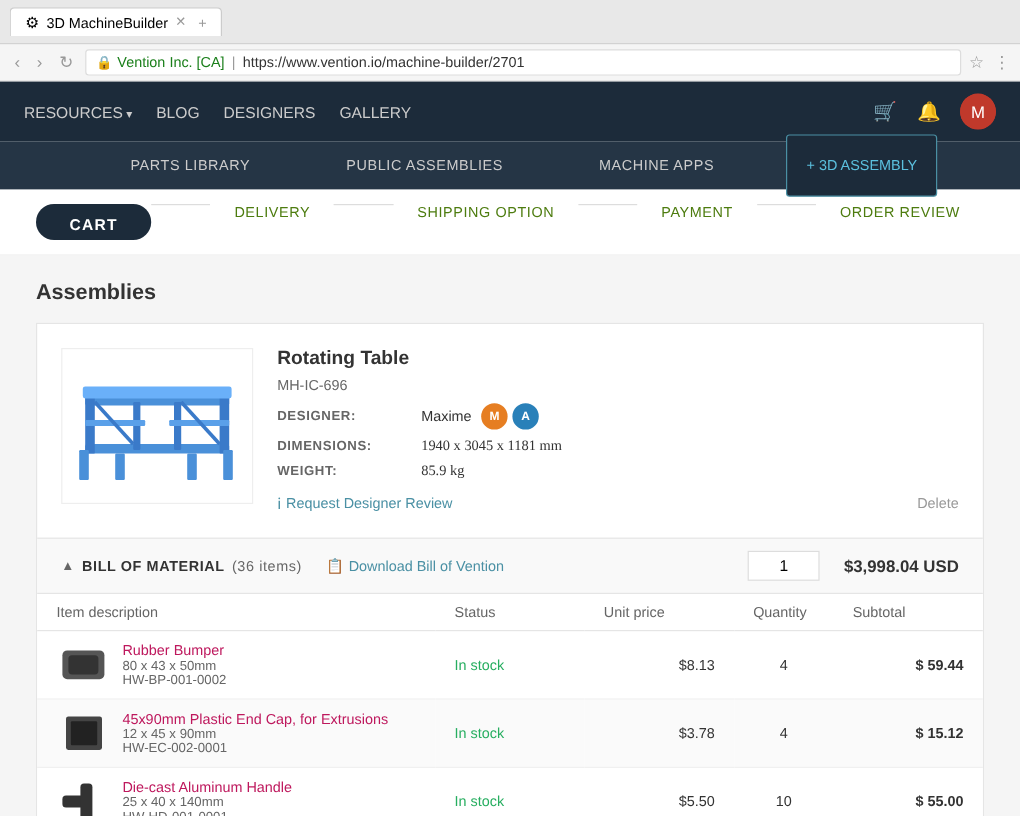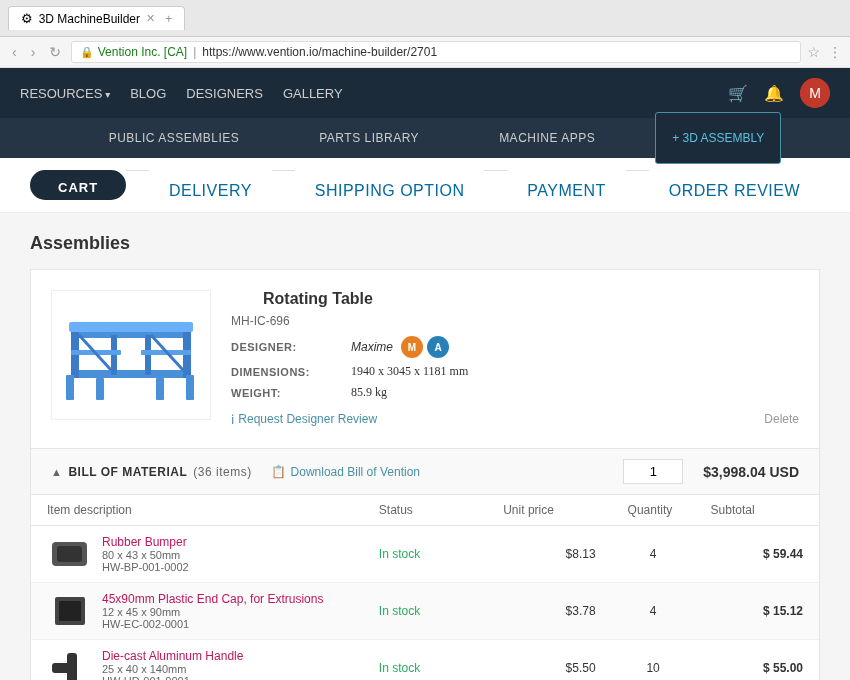--- a/index.html
+++ b/index.html
@@ -158,26 +158,25 @@
       border-radius: 25px;
       cursor: pointer;
       letter-spacing: 1px;
     }
     .step-divider {
       flex: 1;
       height: 1px;
       background: #ddd;
     }
     .step-label {
-      color: #0369a1;
-      font-size: 16px;
+      color: #4d7c0f;
+      font-size: 12px;
       padding: 0 20px;
       letter-spacing: 0.5px;
       text-transform: uppercase;
-      margin-top: 12px;
     }
 
     
     .content {
       padding: 20px 30px;
       background: #f5f5f5;
     }
     .assemblies-title {
       font-size: 18px;
       font-weight: bold;
@@ -206,42 +205,41 @@
       border: 1px solid #eee;
       flex-shrink: 0;
     }
     .product-image svg { width: 140px; height: 110px; }
     .product-details { flex: 1; }
     .product-name {
       font-size: 16px;
       font-weight: bold;
       color: #333;
       margin-bottom: 6px;
-      margin-left: 32px;
     }
     .product-sku {
       font-size: 12px;
       color: #666;
       margin-bottom: 8px;
     }
     .product-info-row {
       display: flex;
       align-items: center;
       margin-bottom: 6px;
       font-size: 12px;
     }
     .info-label {
       color: #666;
       width: 120px;
       font-weight: bold;
       font-size: 11px;
       letter-spacing: 0.5px;
     }
     .info-value { color: #333; font-family: Liberation Serif, serif; }
-    .designer-name { color: #333; margin-right: 8px; font-style: italic; }
+    .designer-name { color: #333; margin-right: 8px; }
     .designer-avatars { display: flex; gap: 4px; }
     .d-avatar {
       width: 22px; height: 22px; border-radius: 50%;
       display: flex; align-items: center; justify-content: center;
       font-size: 10px; color: white; font-weight: bold;
     }
     .request-review {
       color: #4a90a4;
       font-size: 12px;
       text-decoration: none;
@@ -392,22 +390,22 @@
     <div class="avatar">
       <svg width="30" height="30" viewBox="0 0 30 30">
           <circle cx="15" cy="15" r="15" fill="#c0392b"></circle>
           <text x="15" y="20" text-anchor="middle" fill="white" font-size="14">M</text>
         </svg>
     </div>
   </div>
 </nav>
 
 <nav class="secondary-nav">
+  <span class="sec-nav-item">PARTS LIBRARY</span>
   <span class="sec-nav-item">PUBLIC ASSEMBLIES</span>
-  <span class="sec-nav-item">PARTS LIBRARY</span>
   <span class="sec-nav-item">MACHINE APPS</span>
   <button class="sec-nav-btn">+ 3D ASSEMBLY</button>
 </nav>
 
 <div class="checkout-steps">
   <button class="step-btn-active">CART</button>
   <div class="step-divider"></div>
   <span class="step-label">DELIVERY</span>
   <div class="step-divider"></div>
   <span class="step-label">SHIPPING OPTION</span>

